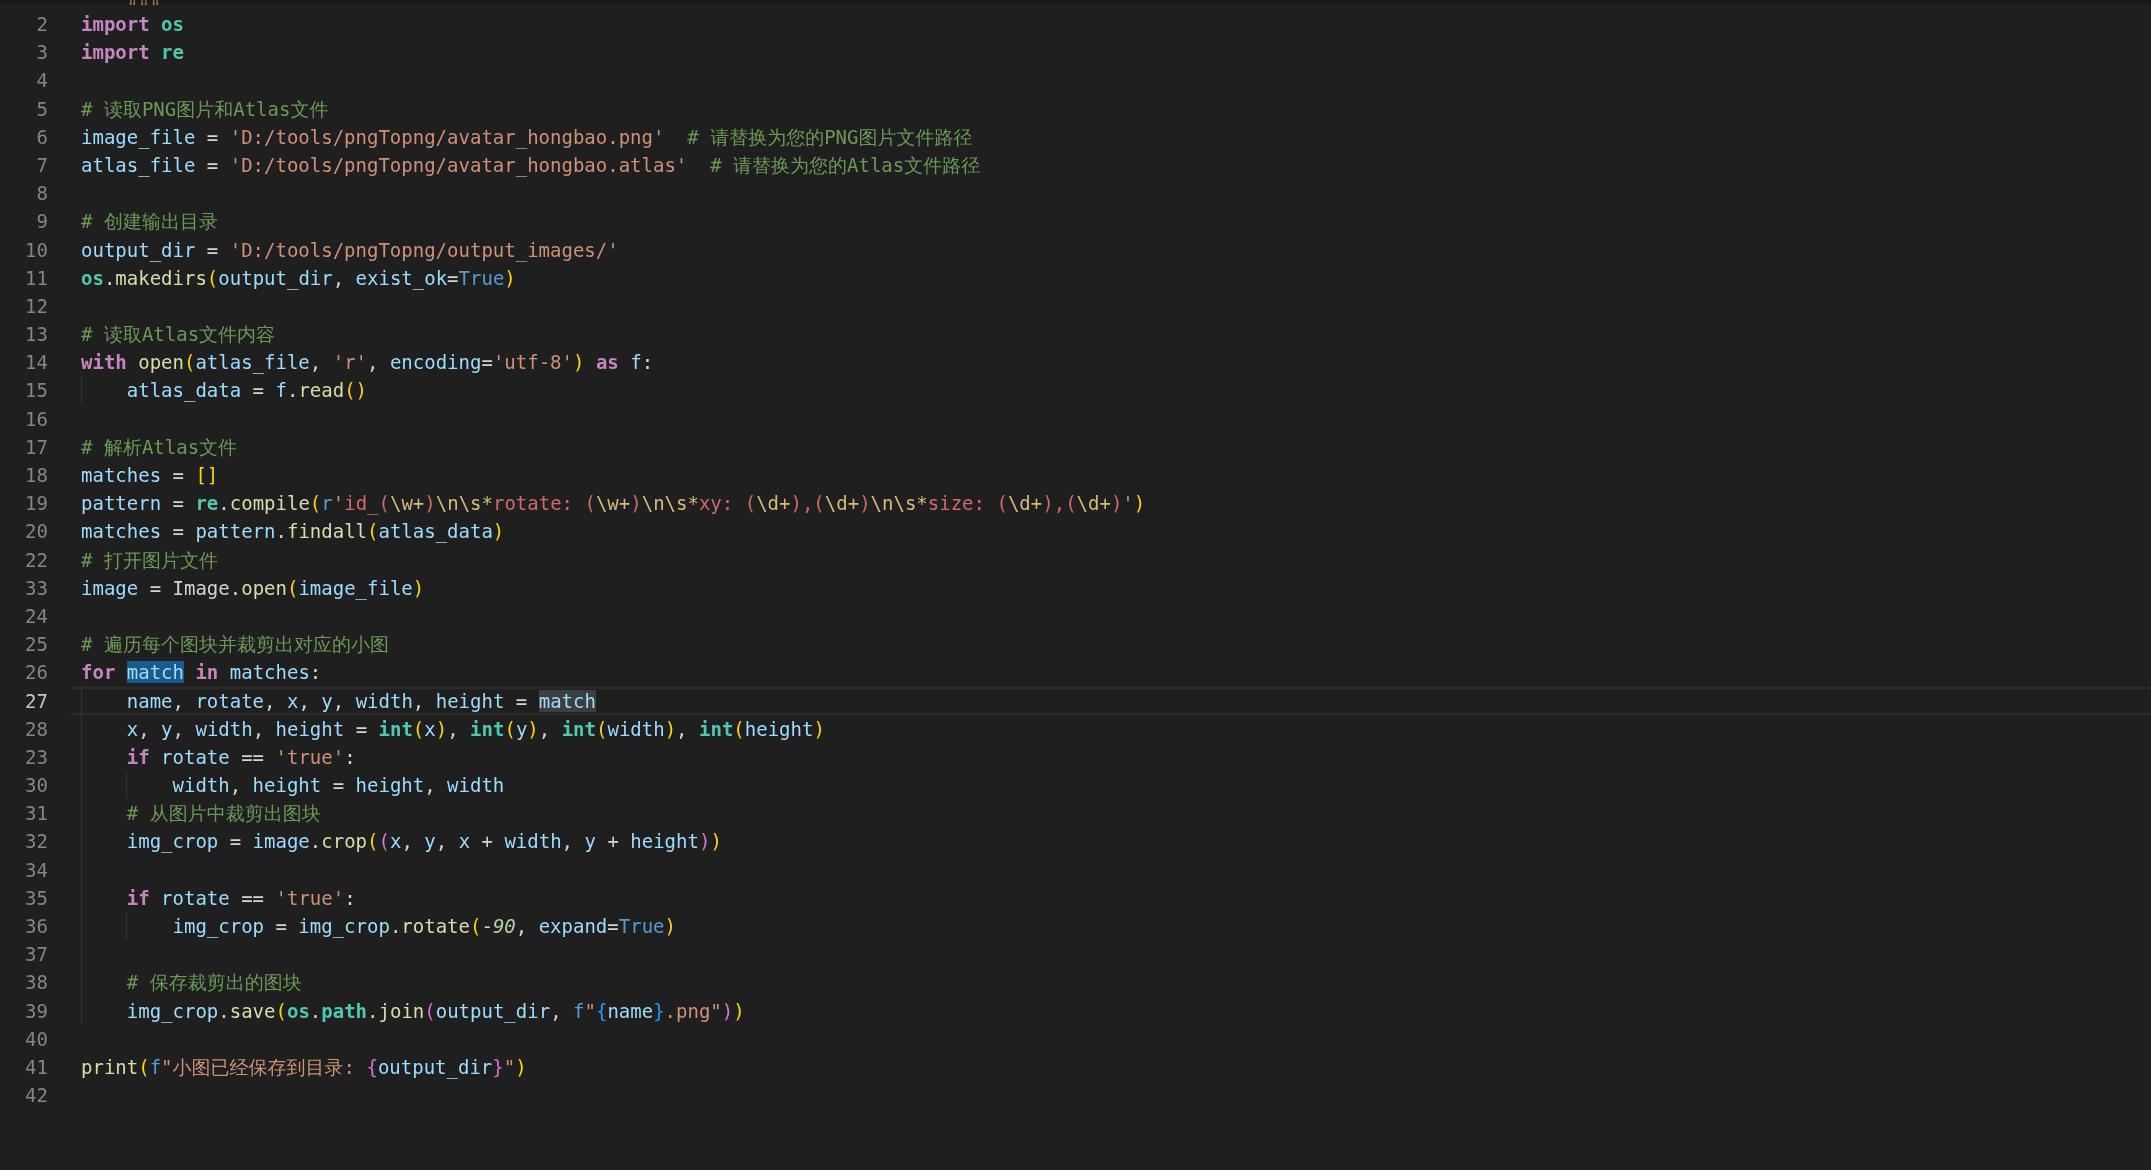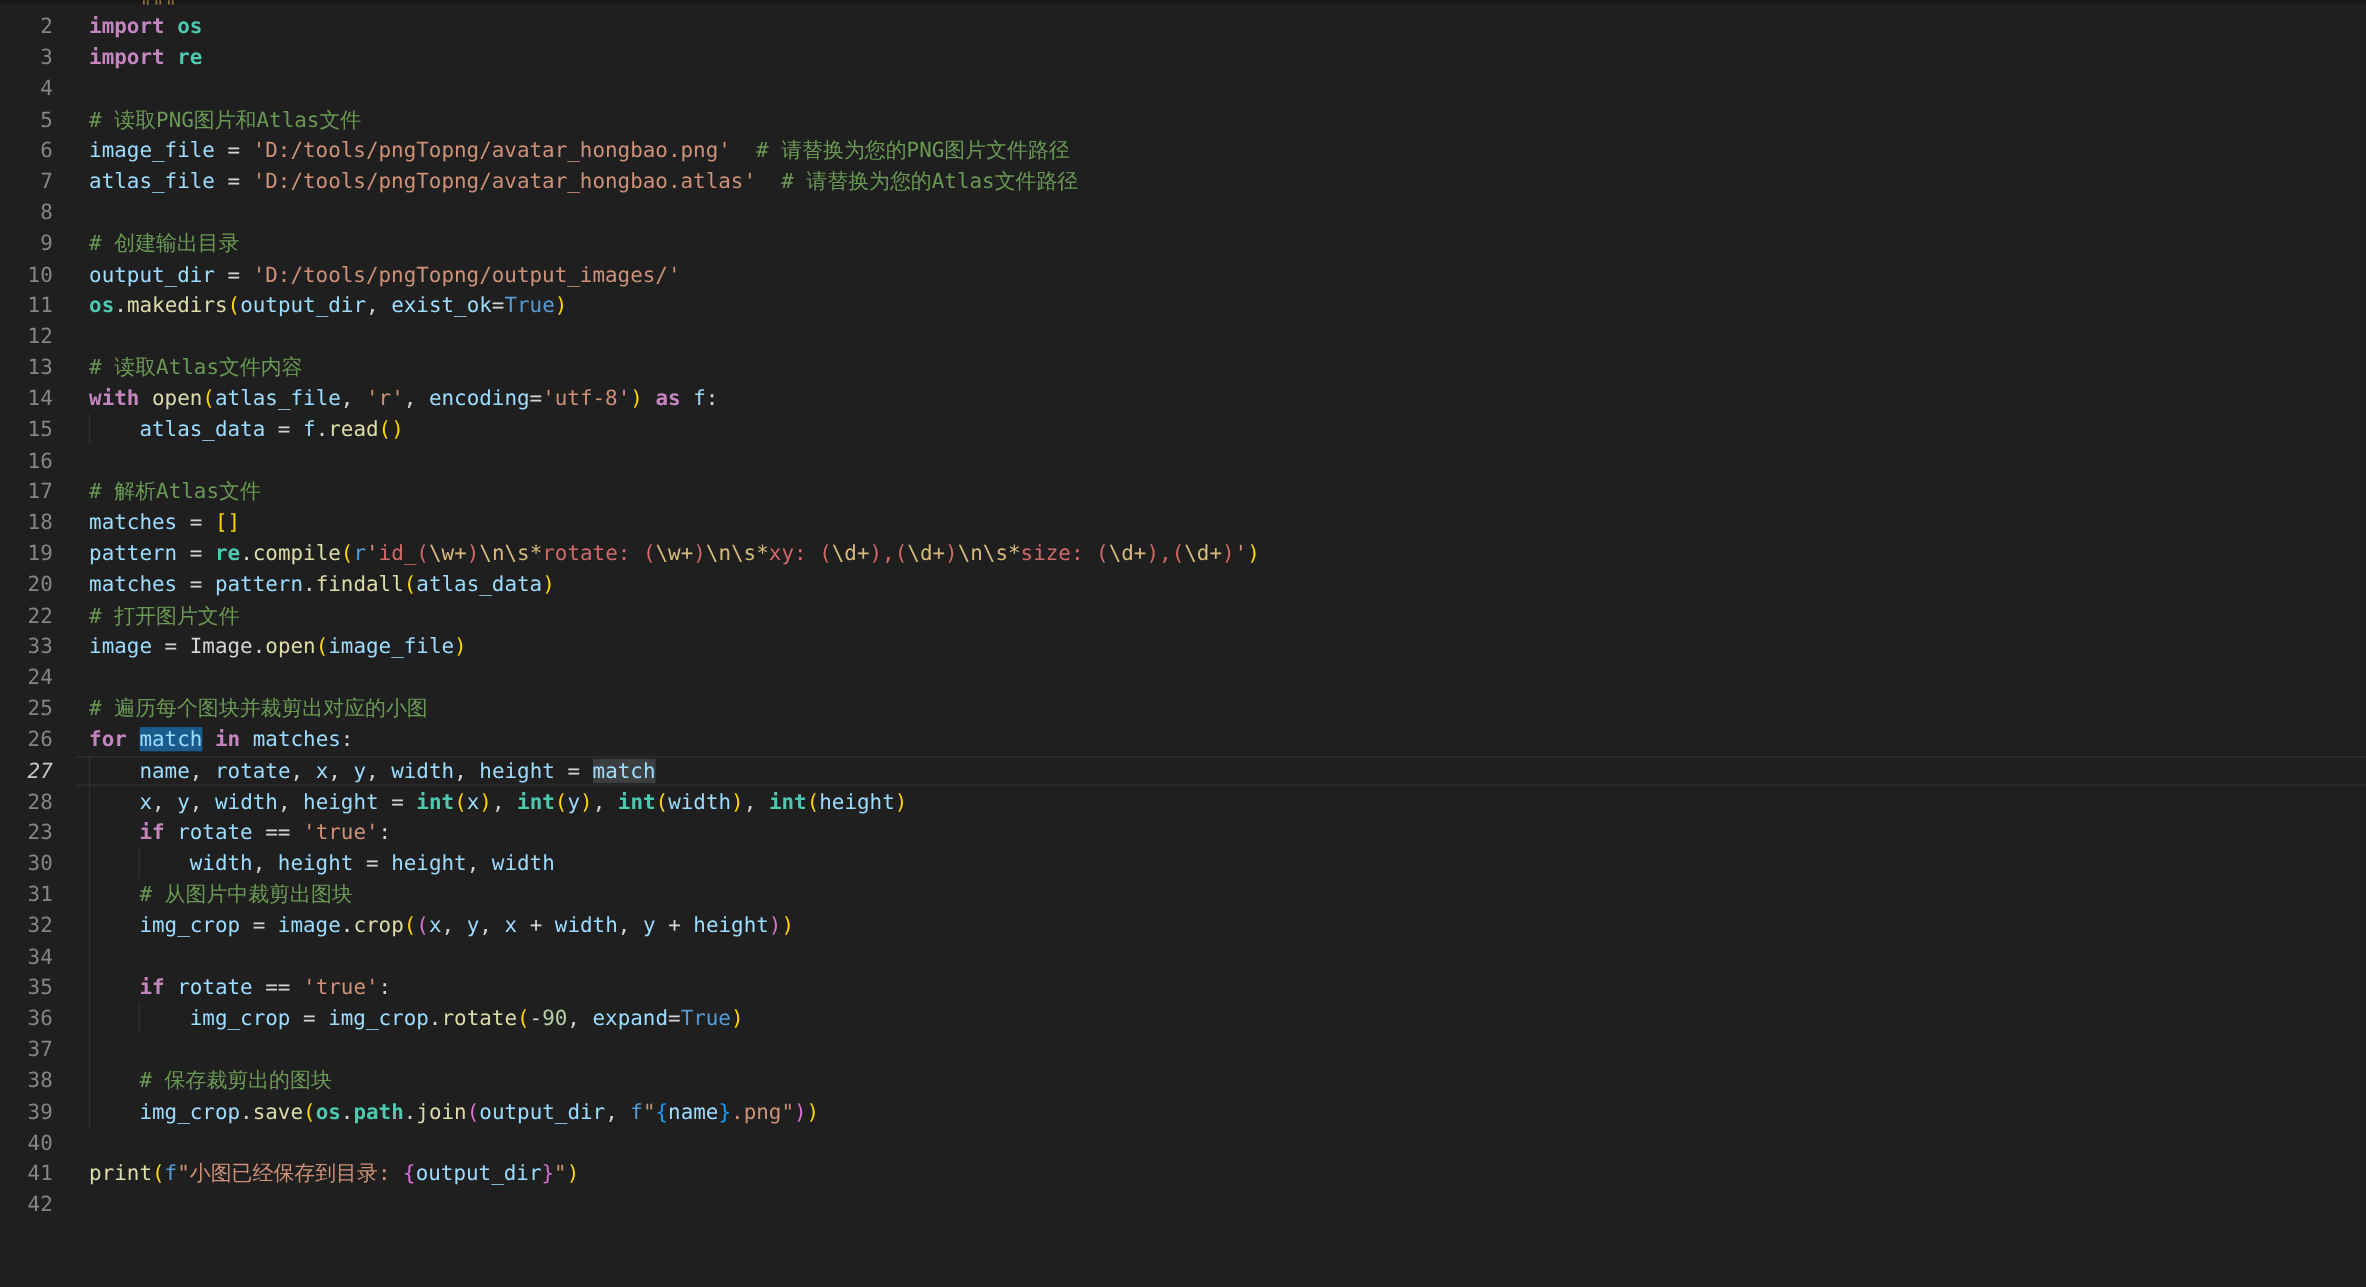--- a/index.html
+++ b/index.html
@@ -19,42 +19,42 @@
     height:28.2px;
     line-height:28.2px;
     white-space:pre;
   }
   .gutter{
     flex:0 0 48px;
     text-align:right;
     color:var(--lineNum,#858585);
     user-select:none;
   }
-  .line.current .gutter{color:var(--lineNumActive,#c6c6c6);font-style:italic;}
+  .line.current .gutter{color:var(--lineNumActive,#c6c6c6);}
   .code{margin-left:33px;color:var(--pln,#d4d4d4);}
   .cur-hl{
     position:absolute;left:70px;right:0;top:0;bottom:0;
     box-shadow:inset 0 2px 0 var(--lineBorder,#2a2a2a), inset 0 -2px 0 var(--lineBorder,#2a2a2a);
     pointer-events:none;
   }
   .guide{
     position:absolute;top:0;width:1px;height:28.2px;
     background:var(--guide,#333333);
     pointer-events:none;
   }
   .tk-pln{color:var(--pln,#d4d4d4);}
   .tk-kw {color:var(--kw,#c586c0);font-weight:bold;}
   .tk-var{color:var(--var,#9cdcfe);}
   .tk-str{color:var(--str,#ce9178);}
   .tk-com{color:var(--com,#6a9955);}
   .tk-fn {color:var(--fn,#dcdcaa);}
   .tk-mod{color:var(--mod,#4ec9b0);font-weight:bold;}
   .tk-cls{color:var(--cls,#d4d4d4);}
   .tk-kwb{color:var(--kwb,#569cd6);}
-  .tk-num{color:var(--num,#b5cea8);}
+  .tk-num{color:var(--num,#b5cea8);font-style:italic;}
   .tk-rex{color:var(--rex,#d16969);}
   .tk-rxe{color:var(--rxe,#d7ba7d);}
   .tk-b1 {color:var(--b1,#ffd700);}
   .tk-b2 {color:var(--b2,#da70d6);}
   .tk-b3 {color:var(--b3,#179fff);}
   .tk-sel{color:var(--var,#9cdcfe);background:var(--selBg,#1b5a8c);}
   .tk-occ{color:var(--var,#9cdcfe);background:var(--occBg,#3c3e40);}
   .partial{
     position:absolute;top:0;left:0;right:0;height:5px;
     overflow:hidden;pointer-events:none;

